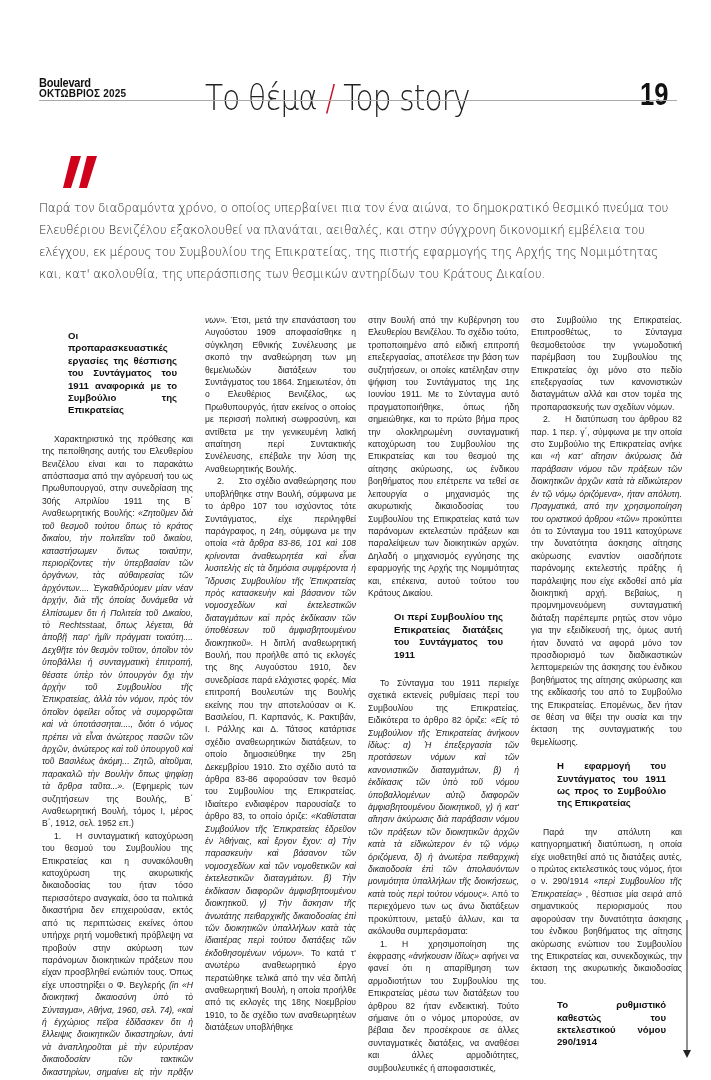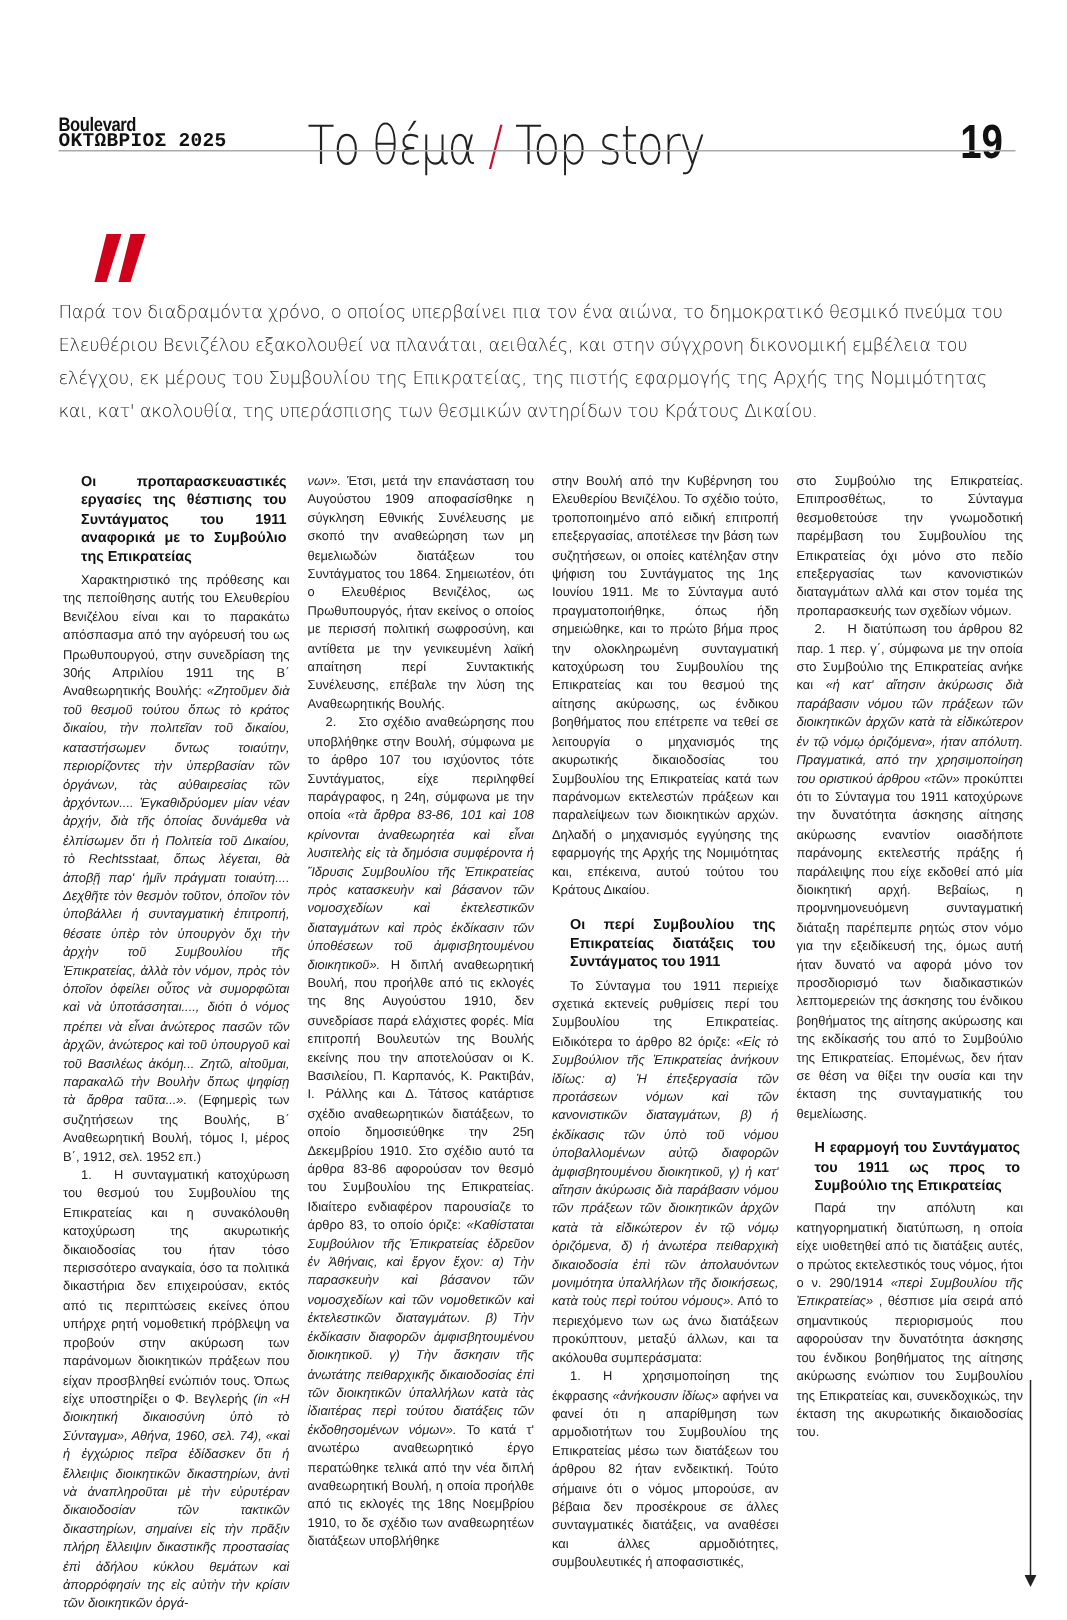--- a/index.html
+++ b/index.html
@@ -1,35 +1,35 @@
 <!DOCTYPE html>
 <html><head>
 <meta charset="utf-8">
 <style>
   html, body { margin:0; padding:0; background:#ffffff; }
   body { width:711px; height:1080px; position:relative; overflow:hidden; color:#1a1a1a; font-family:"Liberation Sans", sans-serif; }
   .header { position:absolute; left:39px; top:62px; width:638px; height:76px; }
   .brand { position:absolute; left:0; top:14px; }
   .brand-name { font-family:"Liberation Sans", sans-serif; font-weight:bold; font-size:13px; letter-spacing:-0.3px; color:#111; line-height:13px; transform:scaleX(0.85); transform-origin:left; }
-  .brand-date { font-family:Liberation Mono, monospace; font-weight:bold; font-size:13px; color:#111; line-height:9px; letter-spacing:0.2px; }
+  .brand-date { font-family:Liberation Sans, sans-serif; font-weight:bold; font-size:10px; color:#111; line-height:9px; letter-spacing:0.2px; }
   .section-title { position:absolute; left:166px; top:14px; font-family:"DejaVu Sans", sans-serif; font-weight:200; font-size:36px; color:#222; letter-spacing:-1px; transform:scaleX(0.82); transform-origin:left; white-space:nowrap; line-height:44px; }
   .section-title .slash { color:#c8102e; }
   .page-number { position:absolute; right:8px; top:12px; font-family:"Liberation Sans", sans-serif; font-weight:bold; font-size:32px; color:#111; transform:scaleX(0.8); transform-origin:right; line-height:40px; }
   .header-rule { position:absolute; left:0; top:38px; width:638px; border-top:1px solid #aaa; }
   .header-rule { top:38px; }
 
   .quote-mark { position:absolute; left:55px; top:152px; width:50px; height:40px; }
   .pull-quote { position:absolute; left:39px; top:197px; width:640px; font-family:"DejaVu Sans", sans-serif; font-weight:200; font-size:12px; line-height:22px; color:#222; letter-spacing:-0.25px; }
   .pull-quote p { margin:0; }
 
   .columns { position:absolute; left:42px; top:314px; width:642px; height:760px; display:flex; gap:12px; }
   .col { width:151px; font-size:8.6px; line-height:12.4px; text-align:justify; color:#222; }
   .col p { margin:0; text-indent:12px; }
   .col p.noindent { text-indent:0; }
-  .col h3 { margin:2px; font-size:9.6px; font-weight:bold; line-height:12.4px; color:#111; text-align:justify; padding-left:10px; }
+  .col h3 { margin:16px; font-size:9.6px; font-weight:bold; line-height:12.4px; color:#111; text-align:justify; padding-left:10px; }
   .col h3.spaced { margin-top:12px; }
   .col em { font-style:italic; }
   .col .num { display:inline-block; width:22px; text-indent:0; }
   .scroll-arrow { position:absolute; left:683px; top:920px; width:8px; height:138px; }
 </style>
 </head>
 <body>
 
 <div class="header">
   <div class="brand">
@@ -71,19 +71,20 @@
     <h3 class="spaced">Οι περί Συμβουλίου της Επικρατείας διατάξεις του Συντάγματος του 1911</h3>
     <p><span>Το Σύνταγμα του 1911 περιείχε σχετικά εκτενείς ρυθμίσεις περί του Συμβουλίου της Επικρατείας. Ειδικότερα το άρθρο 82 όριζε: </span><em>«Εἰς τὸ Συμβούλιον τῆς Ἐπικρατείας ἀνήκουν ἰδίως: α) Ἡ ἐπεξεργασία τῶν προτάσεων νόμων καὶ τῶν κανονιστικῶν διαταγμάτων, β) ἡ ἐκδίκασις τῶν ὑπὸ τοῦ νόμου ὑποβαλλομένων αὐτῷ διαφορῶν ἀμφισβητουμένου διοικητικοῦ, γ) ἡ κατ' αἴτησιν ἀκύρωσις διὰ παράβασιν νόμου τῶν πράξεων τῶν διοικητικῶν ἀρχῶν κατὰ τὰ εἰδικώτερον ἐν τῷ νόμῳ ὁριζόμενα, δ) ἡ ἀνωτέρα πειθαρχικὴ δικαιοδοσία ἐπὶ τῶν ἀπολαυόντων μονιμότητα ὑπαλλήλων τῆς διοικήσεως, κατὰ τοὺς περὶ τούτου νόμους».</em><span> Από το περιεχόμενο των ως άνω διατάξεων προκύπτουν, μεταξύ άλλων, και τα ακόλουθα συμπεράσματα:</span></p>
     <p><span class="num">1.</span><span>Η χρησιμοποίηση της έκφρασης </span><em>«ἀνήκουσιν ἰδίως»</em><span> αφήνει να φανεί ότι η απαρίθμηση των αρμοδιοτήτων του Συμβουλίου της Επικρατείας μέσω των διατάξεων του άρθρου 82 ήταν ενδεικτική. Τούτο σήμαινε ότι ο νόμος μπορούσε, αν βέβαια δεν προσέκρουε σε άλλες συνταγματικές διατάξεις, να αναθέσει και άλλες αρμοδιότητες, συμβουλευτικές ή αποφασιστικές,</span></p>
   </div>
 
   <div class="col">
     <p class="noindent">στο Συμβούλιο της Επικρατείας. Επιπροσθέτως, το Σύνταγμα θεσμοθετούσε την γνωμοδοτική παρέμβαση του Συμβουλίου της Επικρατείας όχι μόνο στο πεδίο επεξεργασίας των κανονιστικών διαταγμάτων αλλά και στον τομέα της προπαρασκευής των σχεδίων νόμων.</p>
     <p><span class="num">2.</span><span>Η διατύπωση του άρθρου 82 παρ. 1 περ. γ΄, σύμφωνα με την οποία στο Συμβούλιο της Επικρατείας ανήκε και </span><em>«ἡ κατ' αἴτησιν ἀκύρωσις διὰ παράβασιν νόμου τῶν πράξεων τῶν διοικητικῶν ἀρχῶν κατὰ τὰ εἰδικώτερον ἐν τῷ νόμῳ ὁριζόμενα», ήταν απόλυτη. Πραγματικά, από την χρησιμοποίηση του οριστικού άρθρου «τῶν»</em><span> προκύπτει ότι το Σύνταγμα του 1911 κατοχύρωνε την δυνατότητα άσκησης αίτησης ακύρωσης εναντίον οιασδήποτε παράνομης εκτελεστής πράξης ή παράλειψης που είχε εκδοθεί από μία διοικητική αρχή. Βεβαίως, η προμνημονευόμενη συνταγματική διάταξη παρέπεμπε ρητώς στον νόμο για την εξειδίκευσή της, όμως αυτή ήταν δυνατό να αφορά μόνο τον προσδιορισμό των διαδικαστικών λεπτομερειών της άσκησης του ένδικου βοηθήματος της αίτησης ακύρωσης και της εκδίκασής του από το Συμβούλιο της Επικρατείας.  Επομένως, δεν ήταν σε θέση να θίξει την ουσία και την έκταση της συνταγματικής του θεμελίωσης.</span></p>
     <h3 class="spaced">Η εφαρμογή του Συντάγματος του 1911 ως προς το Συμβούλιο της Επικρατείας</h3>
     <p><span>Παρά την απόλυτη και κατηγορηματική διατύπωση, η οποία είχε υιοθετηθεί από τις διατάξεις αυτές, ο πρώτος εκτελεστικός τους νόμος, ήτοι ο ν. 290/1914 </span><em>«περὶ Συμβουλίου τῆς Ἐπικρατείας»</em><span> , θέσπισε μία σειρά από σημαντικούς περιορισμούς που αφορούσαν την δυνατότητα άσκησης του ένδικου βοηθήματος της αίτησης ακύρωσης ενώπιον του Συμβουλίου της Επικρατείας και, συνεκδοχικώς, την έκταση της ακυρωτικής δικαιοδοσίας του.</span></p>
+    <h3 class="spaced">Το ρυθμιστικό καθεστώς  του εκτελεστικού νόμου 290/1914</h3>
   </div>
 </div>
 
 <svg class="scroll-arrow" viewBox="0 0 8 138">
   <line x1="4" y1="0" x2="4" y2="130" stroke="#222" stroke-width="1"></line>
   <polygon points="0,130 8,130 4,138" fill="#222"></polygon>
 </svg>
 
 </body></html>

